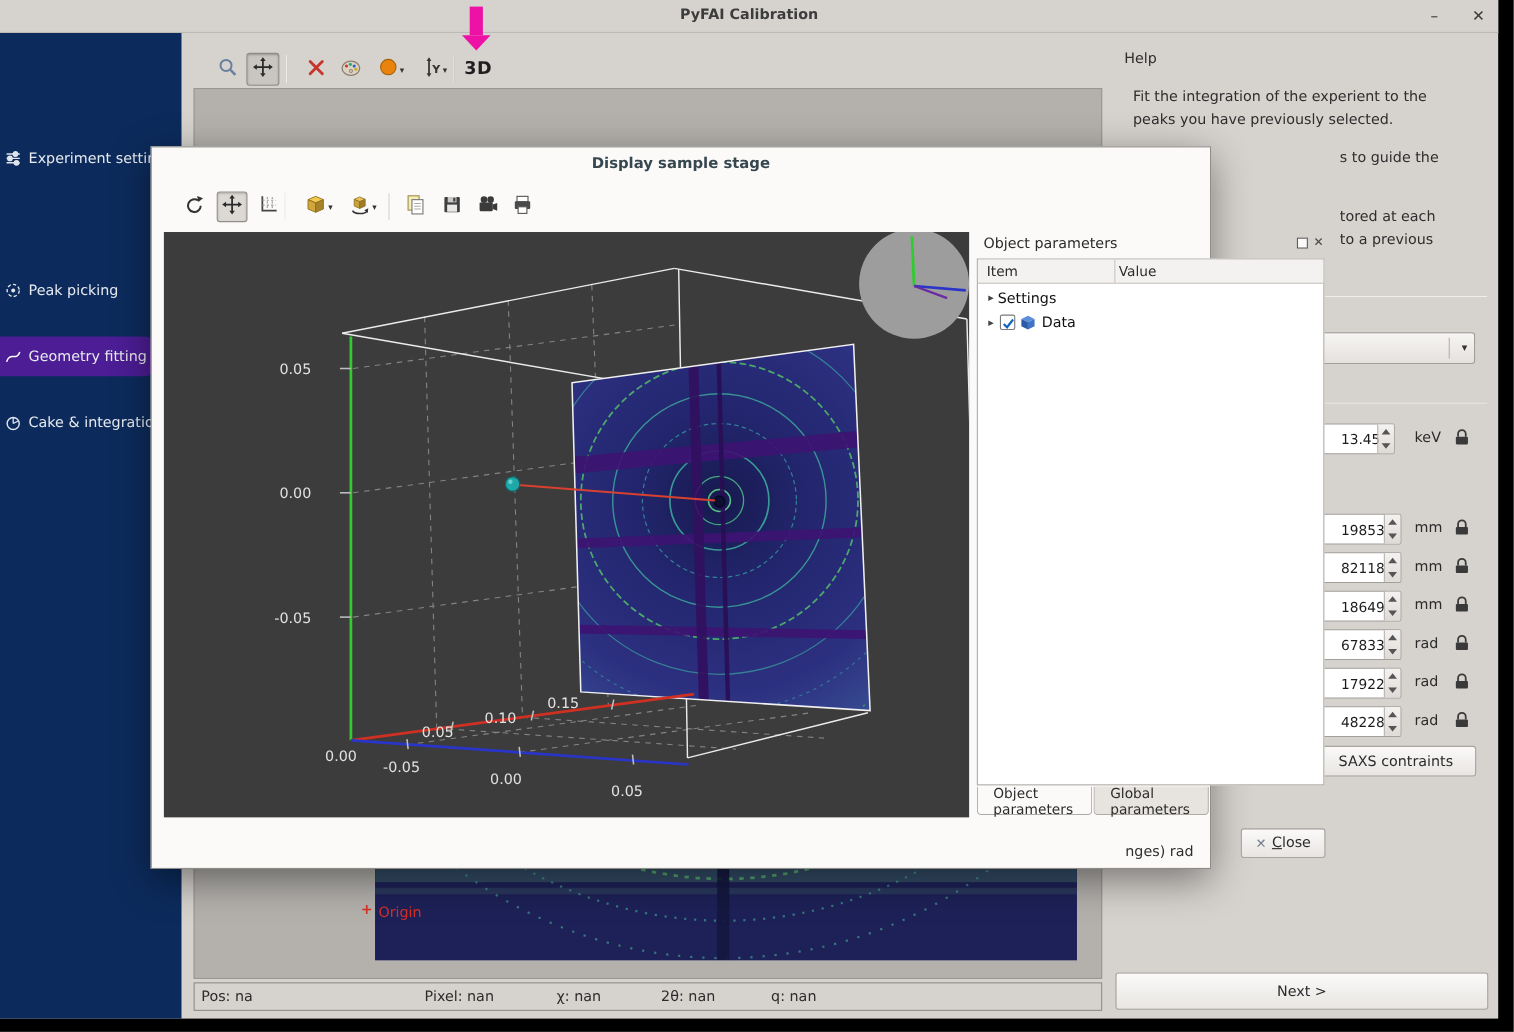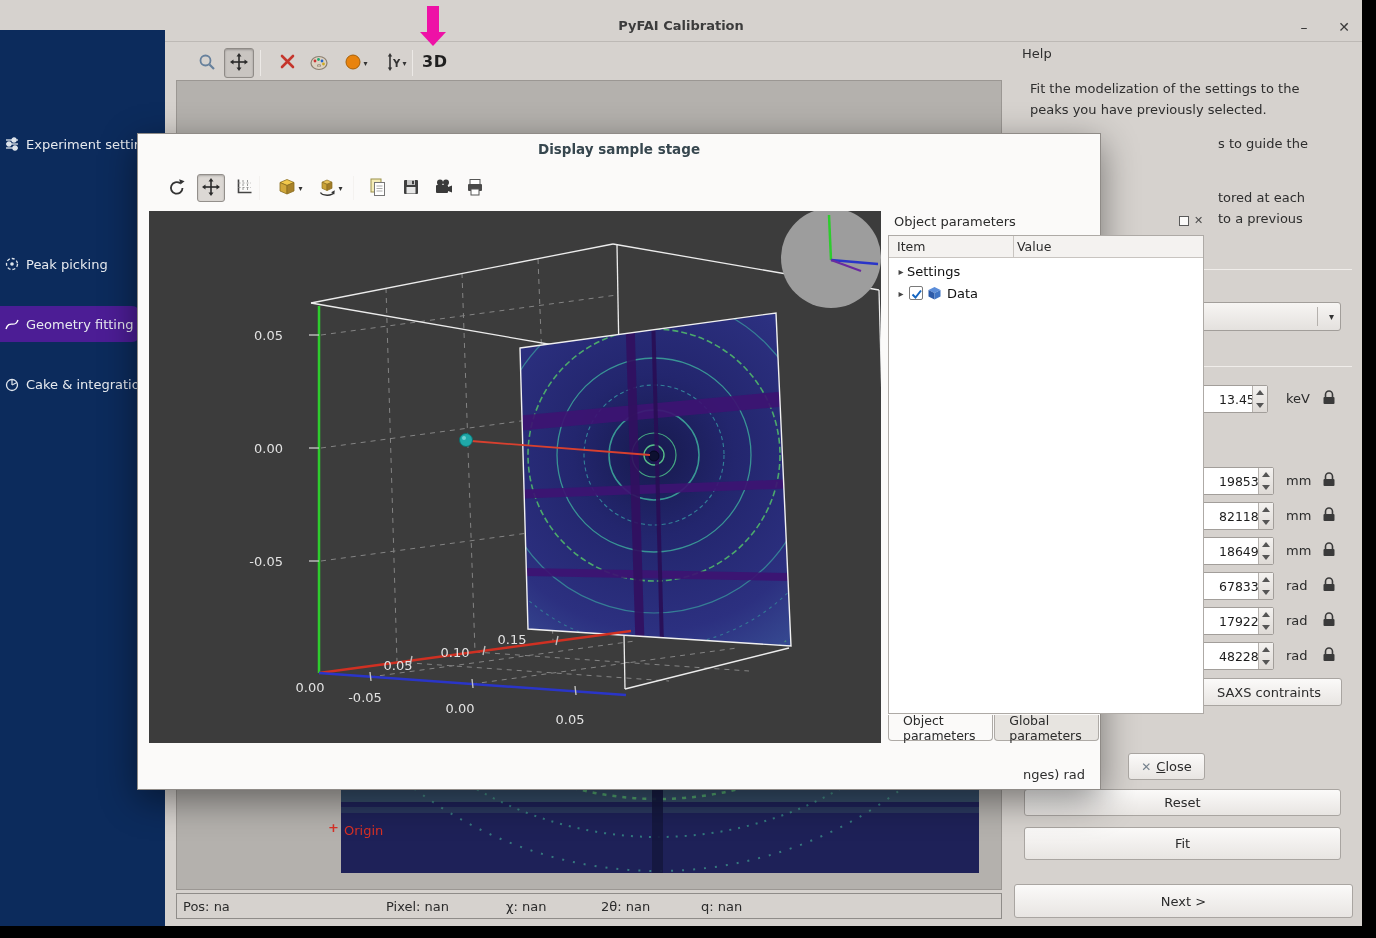--- a/index.html
+++ b/index.html
@@ -4,21 +4,21 @@
 <style>
   * { margin:0; padding:0; box-sizing:border-box; }
   body {
     width:1376px; height:938px; position:relative; overflow:hidden;
     background:#000; font-family:"DejaVu Sans","Liberation Sans",sans-serif;
     font-size:13px; color:#2b2b2b;
   }
 
   
   .window { position:absolute; left:0; top:0; width:1362px; height:926px; background:#d6d2ce; }
-  .titlebar { position:absolute; left:0; top:12px; width:1362px; height:30px;
+  .titlebar { position:absolute; left:0; top:0; width:1362px; height:30px;
     background:#d6d2ce; border-bottom:1px solid #bdb9b5; }
   .tb-title { position:absolute; left:0; right:0; top:6px; text-align:center; color:#3c3c3c; font-weight:bold; font-size:13px; }
   .tb-btn { position:absolute; top:4px; width:24px; height:22px; text-align:center; line-height:22px; color:#3a3a3a; cursor:default; font-size:14px; }
 
   
   .sidebar { position:absolute; left:0; top:30px; width:165px; height:896px; background:#0c2b5c; }
   .side-item { position:absolute; left:0; width:165px; height:36px; display:flex; align-items:center; color:#e7eaef; font-size:13px; cursor:default; }
   .side-item.active { background:#4c1d95; width:140px; border-radius:0 8px 8px 0; }
   .side-ico { width:16px; height:16px; margin:0 6px 0 4px; flex:none; }
   .side-ico svg { display:block; }
@@ -239,21 +239,21 @@
 
   <div class="statusbar">
     <span class="st-item" style="left:6px"><b>Pos:</b>&nbsp;<span>na</span></span>
     <span class="st-item" style="left:209px"><b>Pixel:</b>&nbsp;<span>nan</span></span>
     <span class="st-item" style="left:329px"><b>χ:</b>&nbsp;<span>nan</span></span>
     <span class="st-item" style="left:424px"><b>2θ:</b>&nbsp;<span>nan</span></span>
     <span class="st-item" style="left:524px"><b>q:</b>&nbsp;<span>nan</span></span>
   </div>
 
   <div class="rp-text" style="left:1022px;top:46px">Help</div>
-  <div class="rp-text" style="left:1030px;top:81px">Fit the modelization of the settings to the</div>
+  <div class="rp-text" style="left:1030px;top:81px">Fit the integration of the experient to the</div>
   <div class="rp-text" style="left:1030px;top:102px">peaks you have previously selected.</div>
   <div class="rp-text" style="left:1218px;top:136px">s to guide the</div>
   <div class="rp-text" style="left:1218px;top:190px">tored at each</div>
   <div class="rp-text" style="left:1218px;top:211px">to a previous</div>
   <div class="hline" style="left:1016px;top:269px;width:336px"></div>
 
   <div class="combo" style="left:1022px;top:302px;width:319px">
     <span class="sep"></span>
     <span class="arr">▾</span>
   </div>
@@ -346,22 +346,20 @@
         <i class="dn"></i>
       </span>
     </div>
   <span class="unit" style="left:1286px;top:648px">rad</span>
   <span class="lockic" style="left:1322px;top:646px"><svg width="14" height="16">
         <path d="M3.5 8 V5.5 a3.5 3.5 0 0 1 7 0 V8" fill="none" stroke="#3a3a3a" stroke-width="1.6"></path>
         <rect x="1.5" y="8" width="11" height="7" rx="1" fill="#3a3a3a"></rect>
       </svg></span>
 
   <div class="btn" style="left:1196px;top:678px;width:146px;height:28px">SAXS contraints</div>
-  <div class="btn" style="left:1024px;top:789px;width:317px;height:27px">Reset</div>
-  <div class="btn" style="left:1024px;top:827px;width:317px;height:33px">Fit</div>
   <div class="btn" style="left:1014px;top:884px;width:339px;height:34px">Next &gt;</div>
 
   <div class="dialog">
     <div class="dlg-title">Display sample stage</div>
 
     <div class="dtb" style="left:25px">
       <span><svg width="20" height="20">
             <path d="M15.5 11 a5.8 5.8 0 1 1 -2.4-4.8" fill="none" stroke="#333" stroke-width="1.8"></path>
             <polygon points="12.2,2.2 17.6,4.2 13.4,7.6" fill="#333"></polygon>
           </svg></span>

